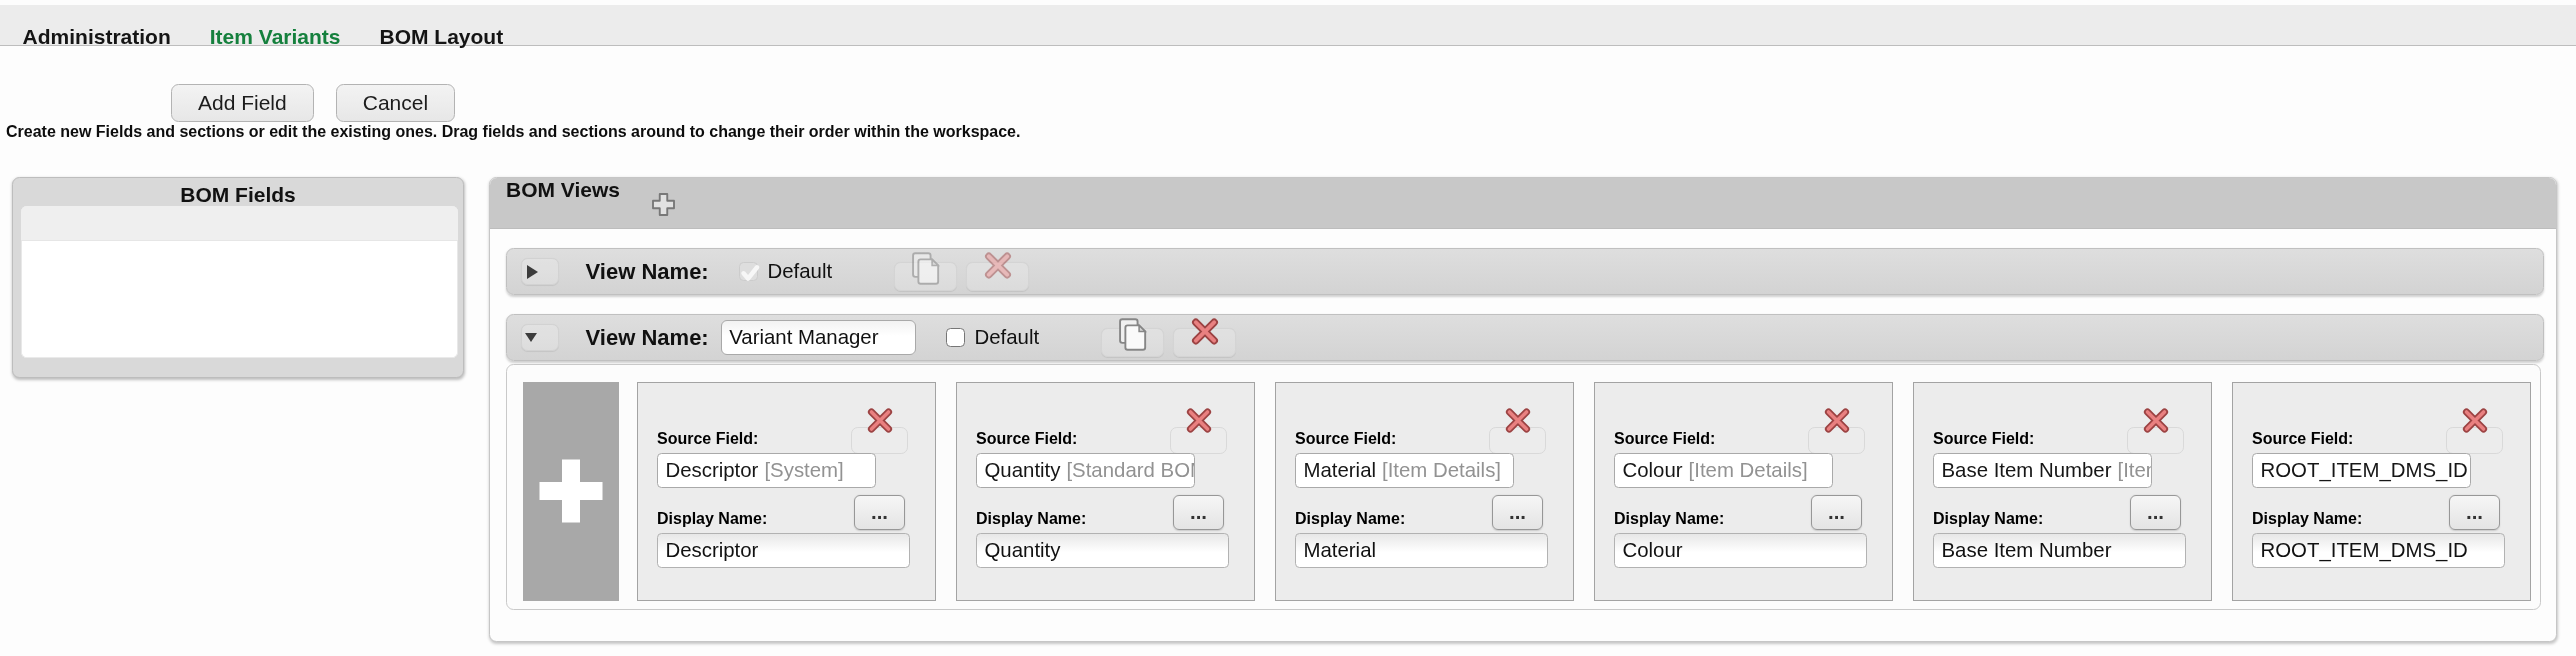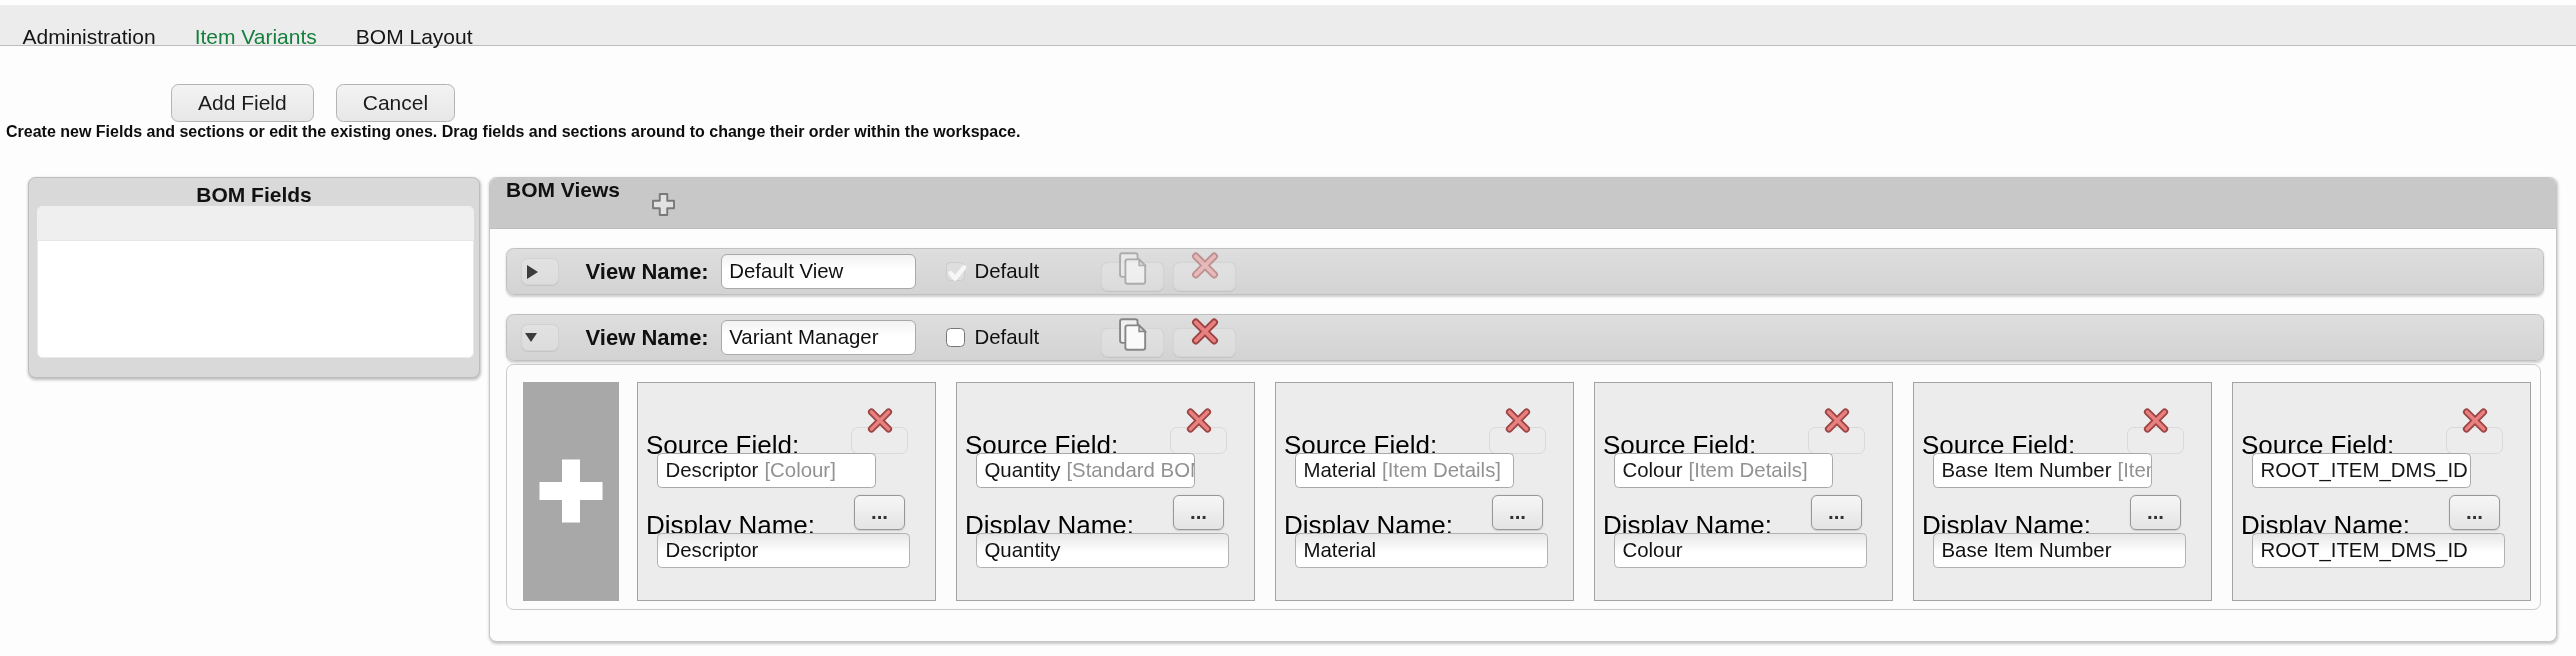--- a/index.html
+++ b/index.html
@@ -3,34 +3,34 @@
 <meta charset="utf-8">
 <style>
   * { margin:0; padding:0; box-sizing:border-box; }
   html,body { width:2576px; height:656px; background:#fdfdfd;
     font-family:"Liberation Sans", sans-serif; color:#111; overflow:hidden; }
 
   
   .topbar { position:absolute; left:0; top:5.3px; width:2576px; height:41px;
     background:#ececec; border-bottom:1.5px solid #bdbdbd;
     display:flex; align-items:center; padding-left:22.6px; gap:39px; }
-  .nav-item { font-size:21px; font-weight:normal; cursor:default;margin-top:24px; }
+  .nav-item { font-size:21px; font-weight:bold; cursor:default;margin-top:24px; }
   .nav-active { color:#151515; }
   .nav-dim { color:#15803d;text-align:right; }
 
   
   .btn-row { position:absolute; left:171px; top:84px; display:flex; gap:22px;text-align:right; }
   .push-btn { height:38px; padding:0 26px; font-size:21px; color:#1c1c1c;
     background:linear-gradient(#f3f3f3,#e7e7e7); border:1.5px solid #b3b3b3;
     border-radius:7.5px; display:flex; align-items:center; justify-content:center; }
 
   .instruction { position:absolute; left:6px; top:123px; font-size:16px; color:#0d0d0d;font-weight:bold; }
 
   
-  .fields-panel { position:absolute; left:28px; top:177px; width:452px; height:201px;
+  .fields-panel { position:absolute; left:12px; top:177px; width:452px; height:201px;
     background:#d9d9d9; border:0.8px solid #bdbdbd; border-radius:7.5px;
     box-shadow:0.8px 1.5px 3px rgba(0,0,0,.25); }
   .fields-title { text-align:center; font-size:21px; font-weight:bold; padding-top:5.3px; }
   .fields-list { position:absolute; left:7.5px; top:28px; width:437px; height:152px;
     background:#ffffff; border-radius:6px; overflow:hidden;
     box-shadow:inset 0 0 0 0.8px #e3e3e3; }
   .fields-list-row { height:35px; background:#efefef; border-bottom:0.8px solid #e6e6e6; }
 
   
   .views-panel { position:absolute; left:489px; top:177px; width:2068px; height:465px;
@@ -77,21 +77,21 @@
   
   .view-body { position:absolute; left:16px; top:186px; width:2035px; height:246px;
     background:#fcfcfc; border:0.8px solid #c9c9c9; border-radius:7.5px; }
   .add-tile { position:absolute; left:16px; top:16.6px; width:96px; height:219px;
     background:#a8a8a8; display:flex; align-items:center; justify-content:center; }
   .field-card { position:absolute; top:16.6px; width:299px; height:219px;
     background:#ececec; border:0.8px solid #a3a3a3; }
   .card-del-btn { position:absolute; left:213px; top:44px; width:57px; height:27px;
     border:0.8px solid #d9d9d9; border-radius:6.8px; background:transparent; }
   .card-del-btn svg { position:absolute; left:50%; transform:translateX(-50%); top:-21px; }
-  .card-label { position:absolute; left:8px; font-size:26px; font-weight:normal; color:#000; }
+  .card-label { position:absolute; left:19px; font-size:16px; font-weight:bold; color:#000; }
   .lbl-source { top:47px; }
   .lbl-display { top:127px; }
   .source-box { position:absolute; left:19px; top:70px; width:219px; height:35px;
     background:#ffffff; border:0.8px solid #a9a9a9; border-radius:4.5px;
     display:flex; align-items:center; padding:0 7.5px; overflow:hidden; white-space:nowrap; }
   .source-main { font-size:20.4px; color:#161616; }
   .source-ctx { font-size:20.4px; color:#929292; margin-left:6px; }
   .more-btn { position:absolute; left:216px; top:112px; width:51px; height:35px;
     background:linear-gradient(#f6f6f6,#e4e4e4); border:0.8px solid #979797; border-radius:6px;
     font-size:20.4px; font-weight:bold; color:#333; display:flex; align-items:center; justify-content:center;
@@ -131,21 +131,20 @@
         <path d="M13 4 h10 v9 h9 v10 h-9 v9 h-10 v-9 h-9 v-10 h9 z" fill="#e2e2e2" stroke="#787878" stroke-width="2.5" stroke-linejoin="round"></path>
       </svg>
     </span>
   </div>
 
   <div class="view-row row-default-view dim-icons">
     <div class="expander-btn">
       <div class="tri-right"></div>
     </div>
     <span class="view-name-label">View Name:</span>
-    <input class="view-name-input" type="text" value="Default View" style="">
     <div class="chk chk-disabled">
       <svg width="22.6" height="22.6" viewBox="0 0 30 30">
         <polyline points="6,15 12,22 24,7" fill="none" stroke="#f7f7f7" stroke-width="6" stroke-linecap="round" stroke-linejoin="round"></polyline>
       </svg>
     </div>
     <span class="default-label">Default</span>
     <div class="icon-btn copy">
       <svg width="32" height="35" viewBox="0 0 42 46">
         <rect x="4" y="3" width="23" height="31" rx="3" fill="#f0f0f0" stroke="#8d8d8d" stroke-width="2.5"></rect>
         <path d="M14 11 h15 l8 8 v21 a3 3 0 0 1 -3 3 h-20 a3 3 0 0 1 -3 -3 v-26 a3 3 0 0 1 3 -3 z" fill="#fafafa" stroke="#8d8d8d" stroke-width="2.5"></path>
@@ -199,21 +198,21 @@
       <svg width="27" height="27" viewBox="0 0 38 38">
         <g stroke-linecap="round">
           <path d="M7 7 L31 31 M31 7 L7 31" stroke="#9c4343" stroke-width="10"></path>
           <path d="M7 7 L31 31 M31 7 L7 31" stroke="#e98080" stroke-width="5"></path>
         </g>
       </svg>
     </div>
     <div class="card-label lbl-source">Source Field:</div>
     <div class="source-box">
       <span class="source-main">Descriptor</span>
-      <span class="source-ctx">[Colour]</span>
+      <span class="source-ctx">[System]</span>
     </div>
     <div class="more-btn">...</div>
     <div class="card-label lbl-display">Display Name:</div>
     <input class="display-input" type="text" value="Descriptor" style="">
   </div>
 
   <div class="field-card" style="left: 449px;">
     <div class="card-del-btn">
       <svg width="27" height="27" viewBox="0 0 38 38">
         <g stroke-linecap="round">

